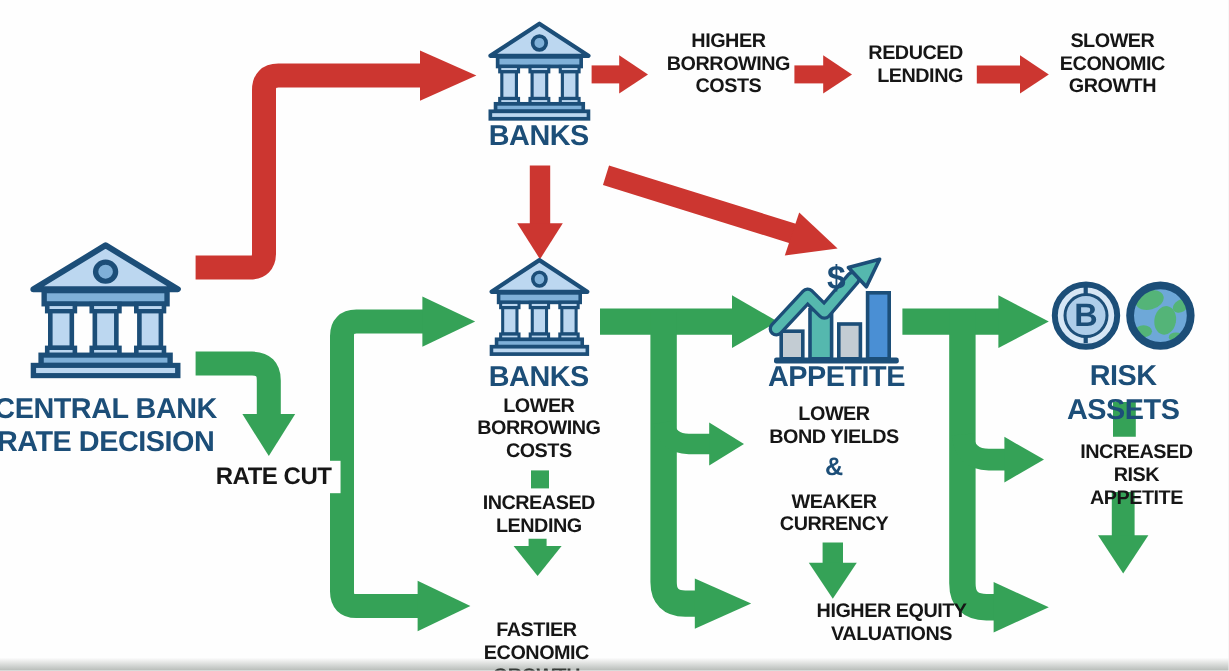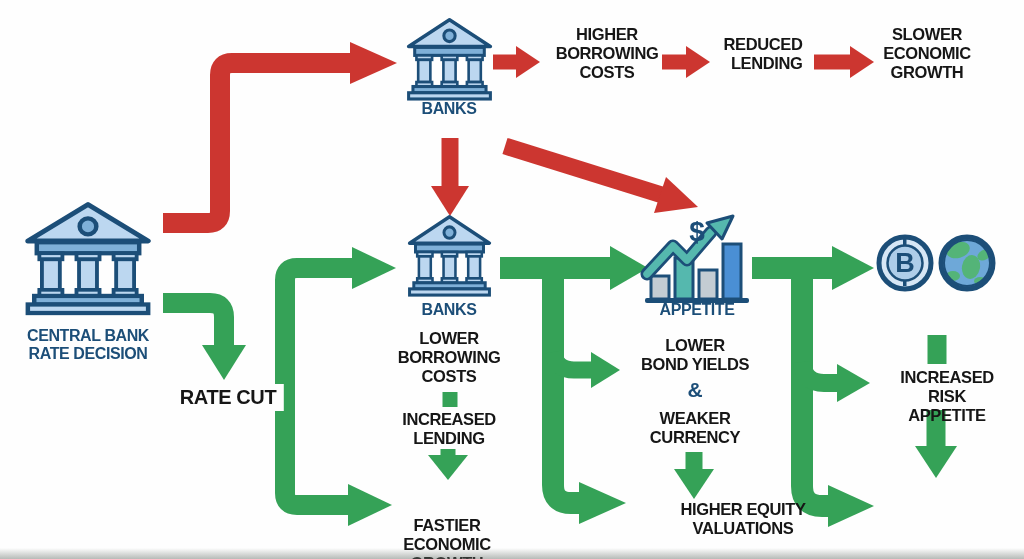--- a/index.html
+++ b/index.html
@@ -6,21 +6,21 @@
   .stage{
     position:relative;width:1024px;height:559px;background:#fefefe;
     overflow:hidden;font-family:"Liberation Sans",sans-serif;
   }
   .arrow-layer{position:absolute;left:0;top:0;z-index:1;}
   .lbl{
     position:absolute;z-index:2;text-align:center;white-space:pre-line;
     font-weight:bold;transform:translateX(-50%);
   }
   .lbl-black{color:var(--ink);font-size:16.5px;line-height:1.16;letter-spacing:-0.4px;}
-  .lbl-blue{color:var(--blue-dark);font-size:16px;line-height:1.15;letter-spacing:-0.4px;}
+  .lbl-blue{color:var(--blue-dark);font-size:24px;line-height:1.15;letter-spacing:-0.4px;}
   .lbl-amp{color:var(--blue-dark);font-size:21px;}
   .lbl-gap{background:#fefefe;padding:2px 8px;font-size:20px;color:var(--ink);letter-spacing:-0.4px;}
   .bottom-shade{
     position:absolute;left:0;right:0;bottom:0;height:11px;z-index:3;
     background:linear-gradient(to bottom, rgba(255,255,255,0), rgba(95,105,97,0.45));
   }
 </style>
 </head>
 <body>
 
@@ -203,19 +203,20 @@
 BOND YIELDS</div>
 
   <div class="lbl lbl-amp" style="left:695px;top:378px;">&amp;</div>
 
   <div class="lbl lbl-black" style="left:695px;top:409px;">WEAKER
 CURRENCY</div>
 
   <div class="lbl lbl-black" style="left:695px;top:500px;margin-left:48px;">HIGHER EQUITY
 VALUATIONS</div>
 
+  <div class="lbl lbl-blue" style="left:936px;top:300px;">RISK ASSETS</div>
 
   <div class="lbl lbl-black" style="left:947px;top:368px;">INCREASED
 RISK APPETITE</div>
 
 
   <div class="bottom-shade"></div>
 </div>
 
 </body></html>

